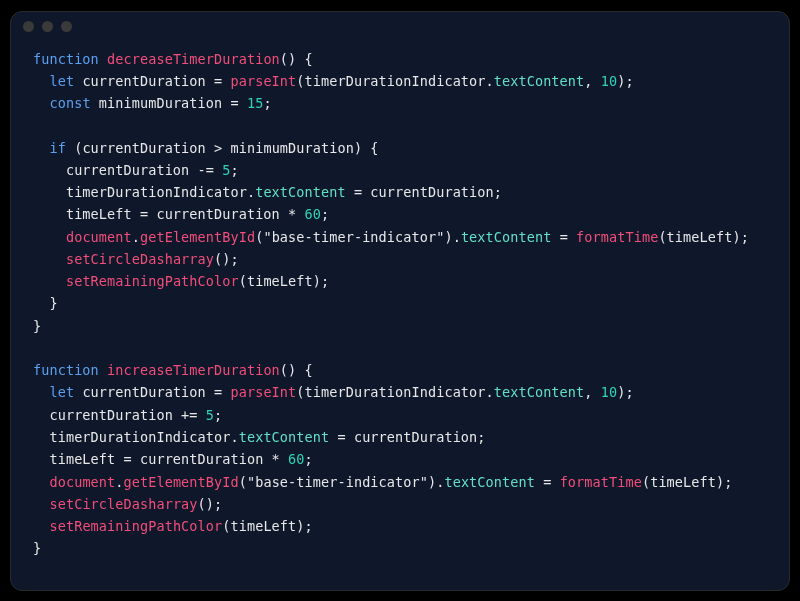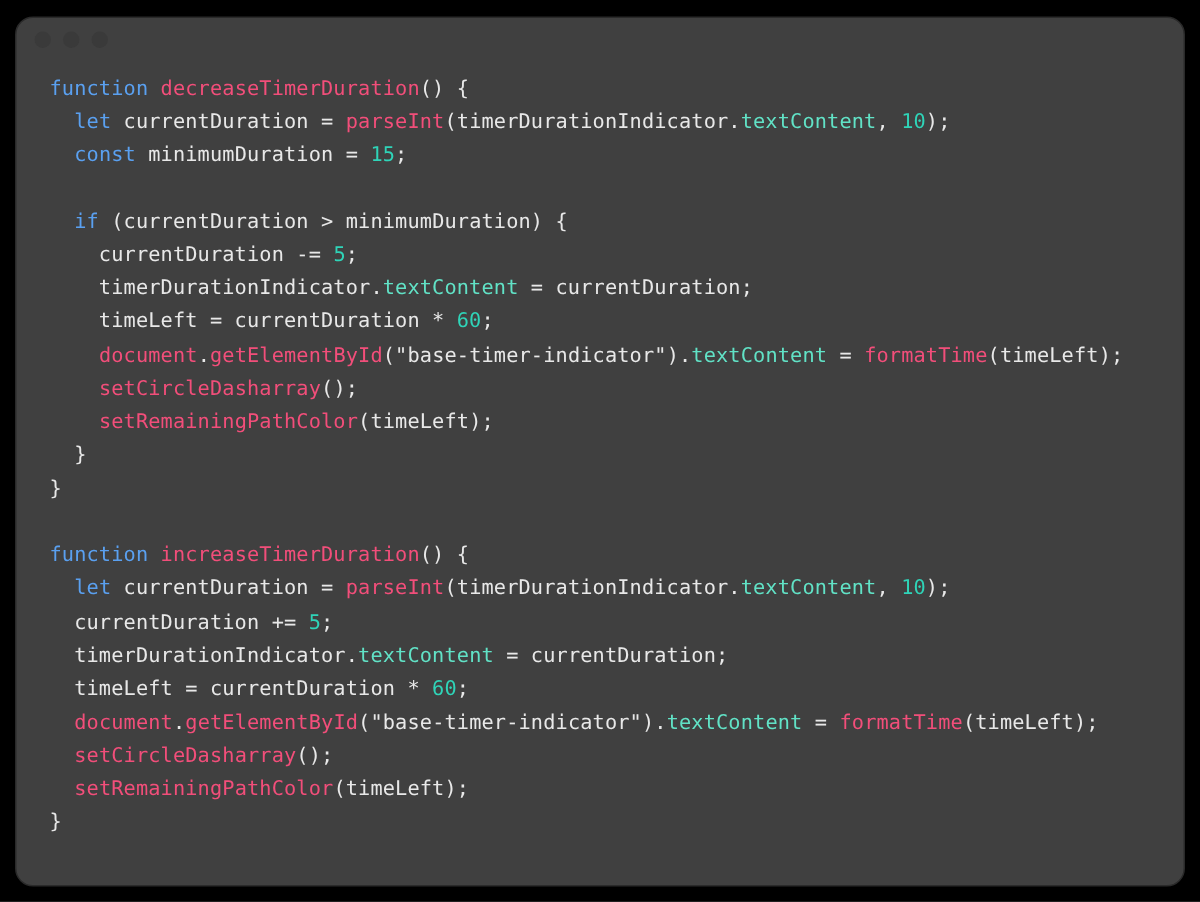--- a/index.html
+++ b/index.html
@@ -11,21 +11,21 @@
     font-family: "SF Mono", "Monaco", "Menlo", "Consolas", monospace;
     font-size: 13.5px;
     line-height: 1.65;
     display: flex;
     align-items: center;
     justify-content: center;
   }
   .window {
     width: 780px;
     height: 580px;
-    background: #404040;
+    background: #0f172a;
     border: 1px solid #2a2a2a;
     border-radius: 12px;
     overflow: hidden;
     display: flex;
     flex-direction: column;
   }
   .titlebar {
     height: 30px;
     display: flex;
     align-items: center;

